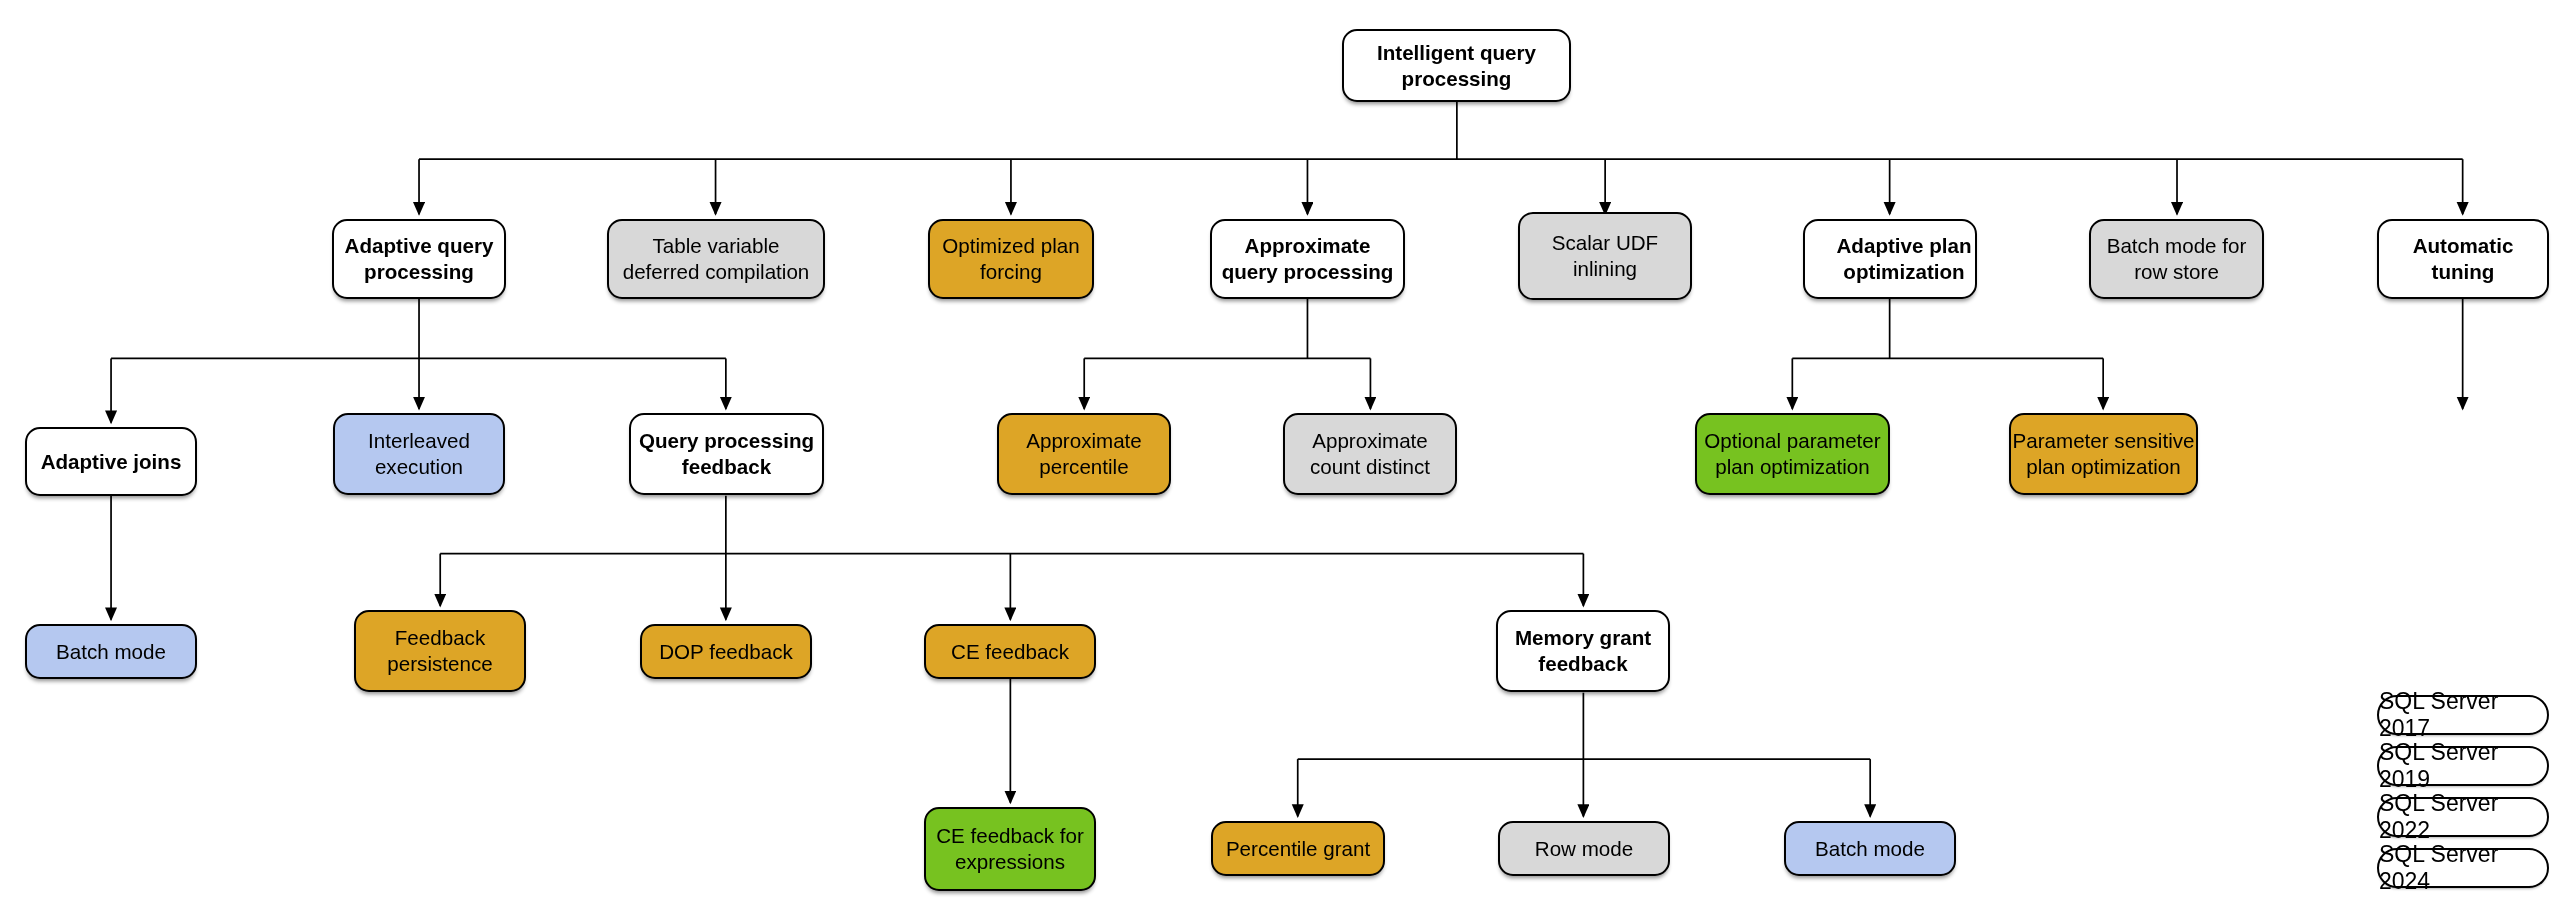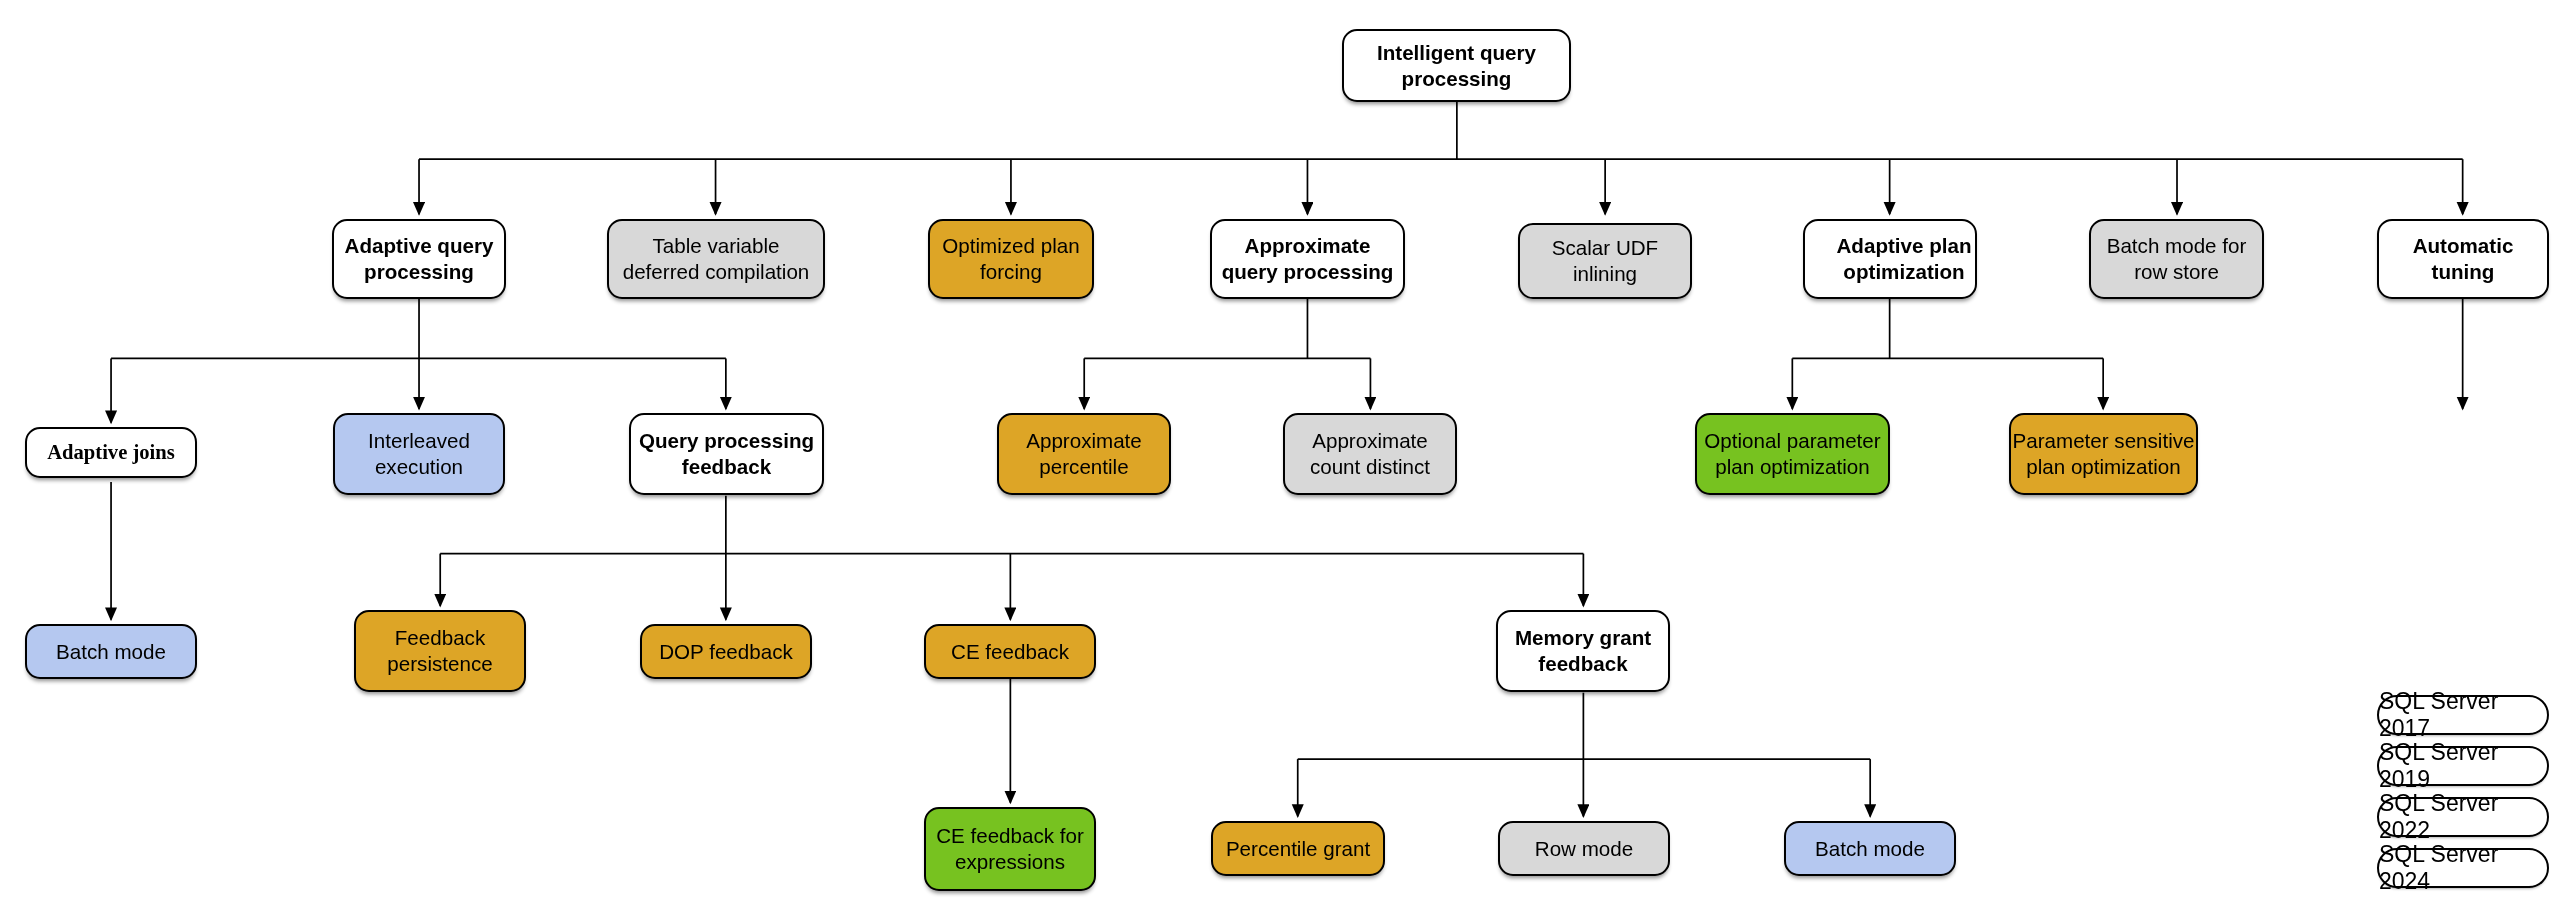--- a/index.html
+++ b/index.html
@@ -102,30 +102,30 @@
 processing</span></div>
 
   <div class="node plain" style="left:332px;top:219px;width:174px;height:80px;"><span>Adaptive query
 processing</span></div>
   <div class="node v2019" style="left:607px;top:219px;width:218px;height:80px;"><span>Table variable
 deferred compilation</span></div>
   <div class="node v2022" style="left:928px;top:219px;width:166px;height:80px;"><span>Optimized plan
 forcing</span></div>
   <div class="node plain" style="left:1210px;top:219px;width:195px;height:80px;"><span>Approximate
 query processing</span></div>
-  <div class="node v2019" style="left:1518px;top:223px;width:174px;height:76px;"><span>Scalar UDF
+  <div class="node v2019" style="left:1518px;top:212px;width:174px;height:88px;"><span>Scalar UDF
 inlining</span></div>
   <div class="node plain" style="left:1803px;top:219px;width:174px;height:80px;padding-left:28px;"><span>Adaptive plan
 optimization</span></div>
   <div class="node v2019" style="left:2089px;top:219px;width:175px;height:80px;"><span>Batch mode for
 row store</span></div>
   <div class="node plain" style="left:2377px;top:219px;width:172px;height:80px;"><span>Automatic
 tuning</span></div>
 
-  <div class="node plain" style="left:25px;top:427px;width:172px;height:51px;font-family:Liberation Serif, serif;"><span>Adaptive joins</span></div>
+  <div class="node plain" style="left:25px;top:427px;width:172px;height:69px;"><span>Adaptive joins</span></div>
   <div class="node v2017" style="left:333px;top:413px;width:172px;height:82px;"><span>Interleaved
 execution</span></div>
   <div class="node plain" style="left:629px;top:413px;width:195px;height:82px;"><span>Query processing
 feedback</span></div>
   <div class="node v2022" style="left:997px;top:413px;width:174px;height:82px;"><span>Approximate
 percentile</span></div>
   <div class="node v2019" style="left:1283px;top:413px;width:174px;height:82px;"><span>Approximate
 count distinct</span></div>
   <div class="node v2025" style="left:1695px;top:413px;width:195px;height:82px;"><span>Optional parameter
 plan optimization</span></div>

